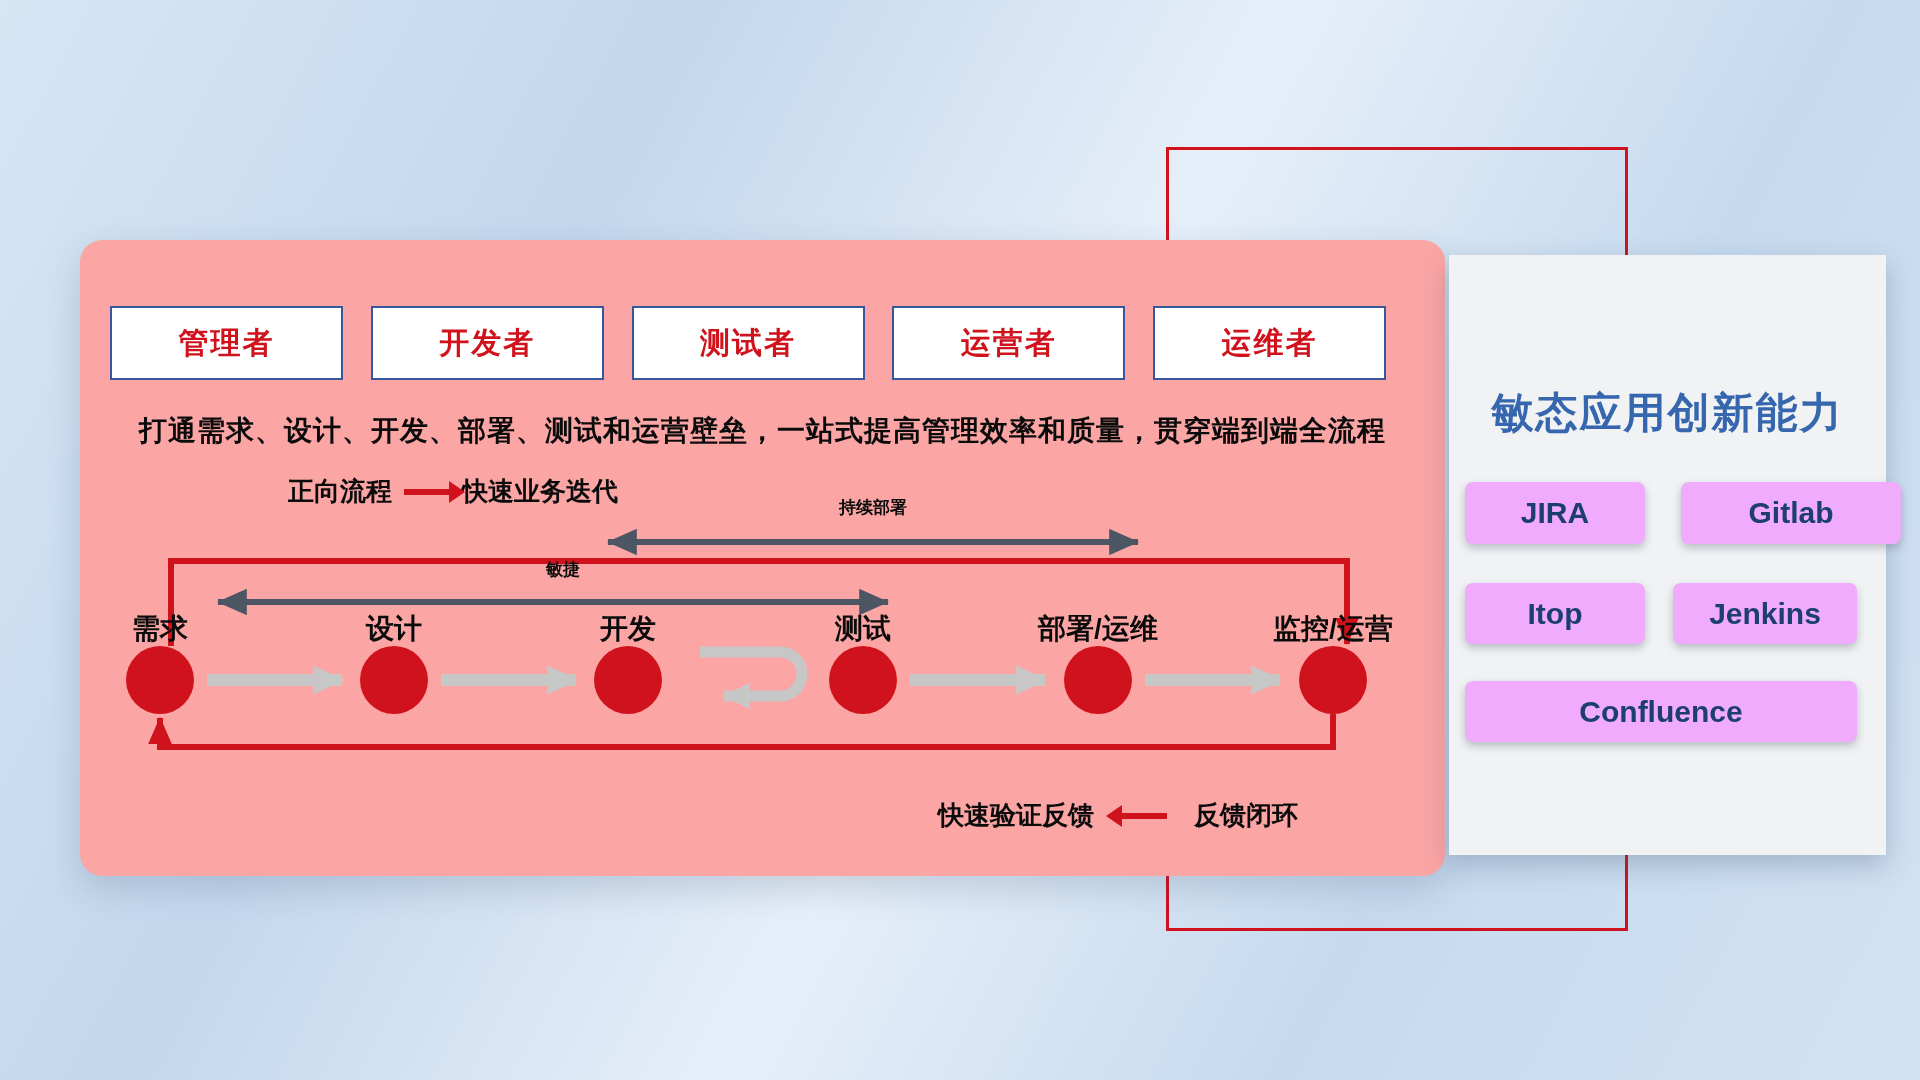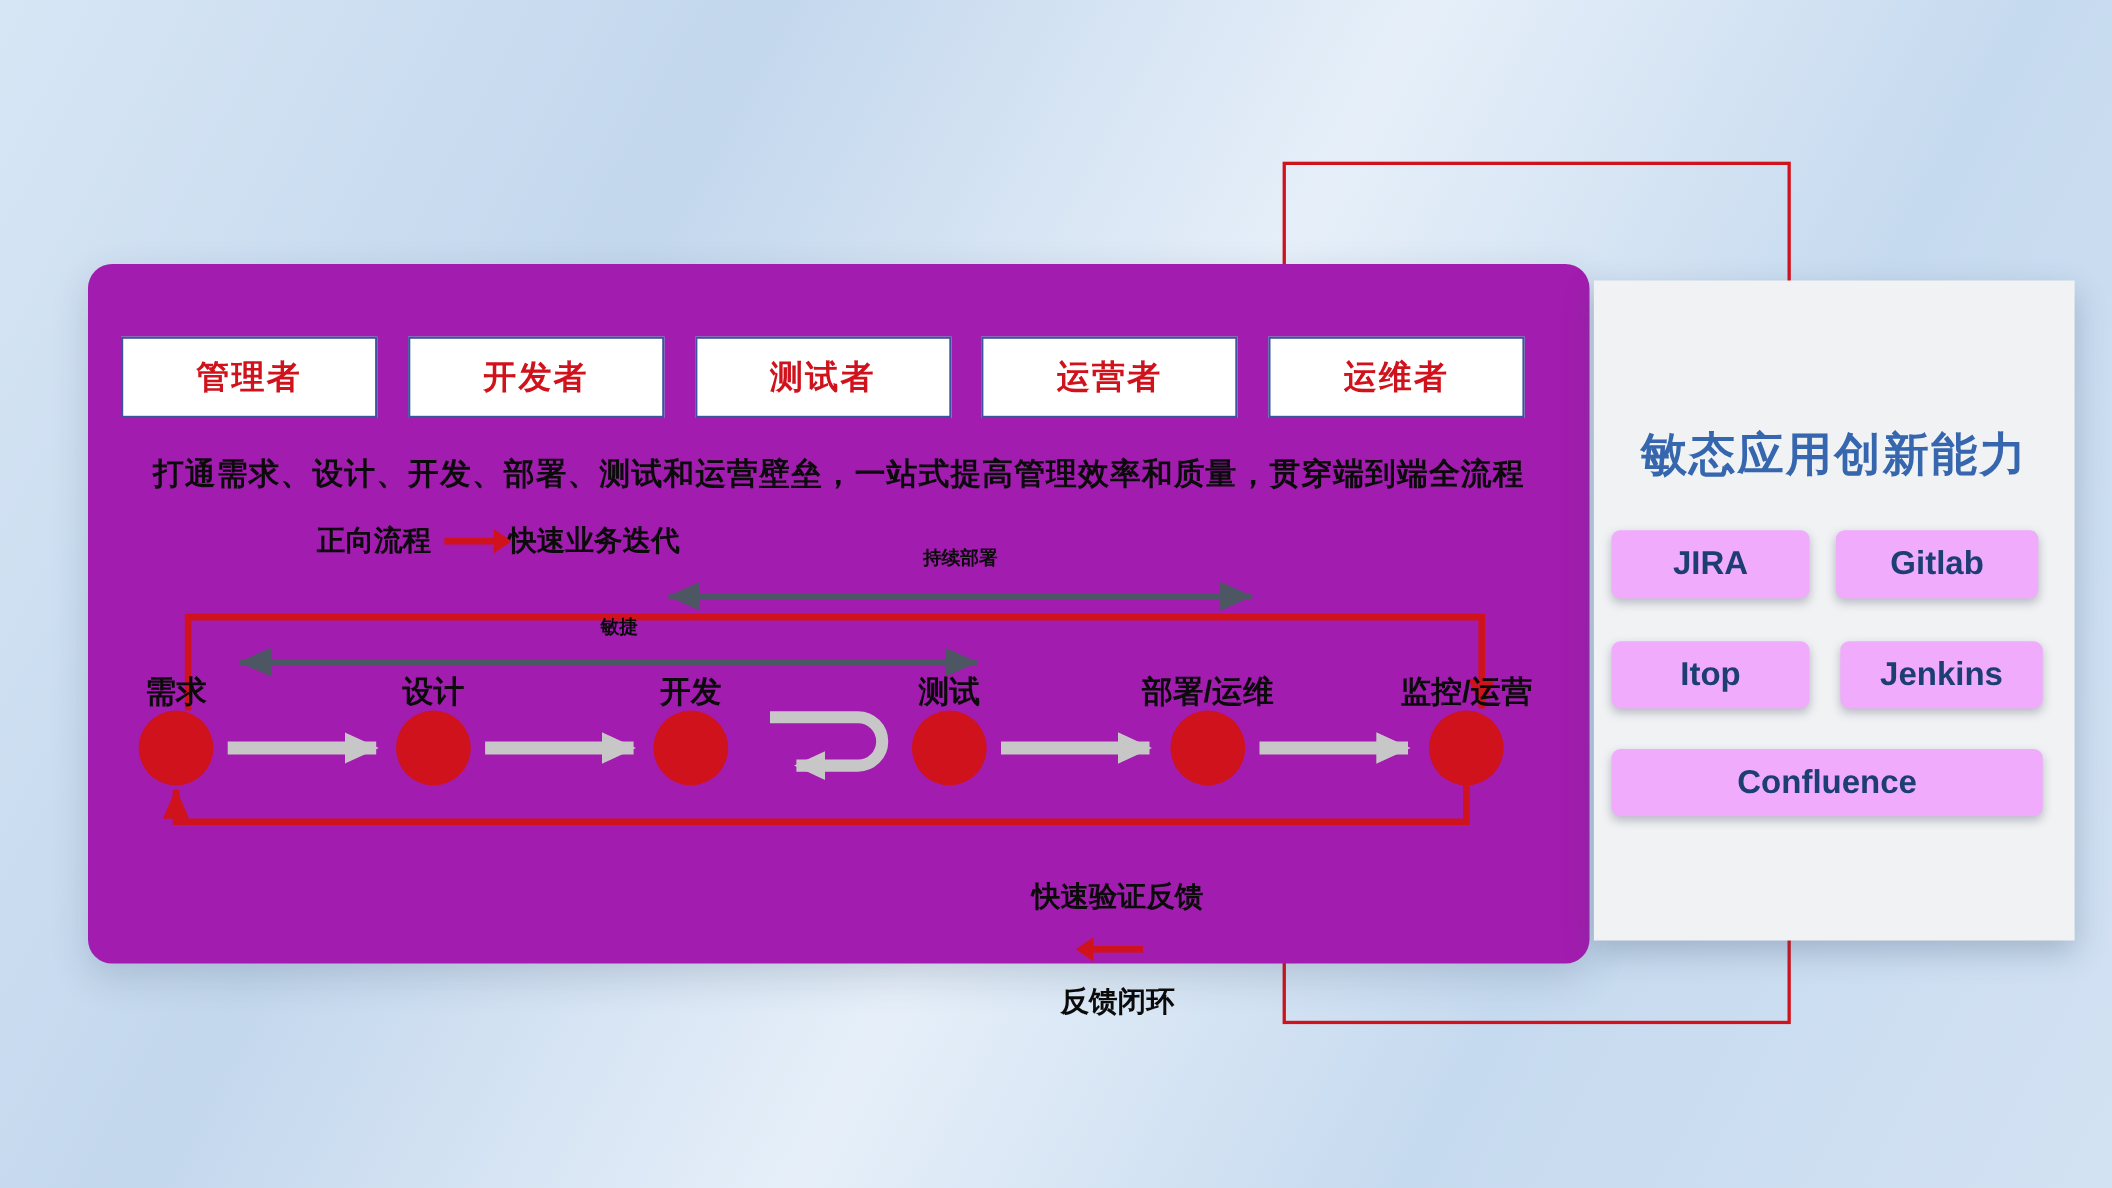--- a/index.html
+++ b/index.html
@@ -12,21 +12,21 @@
 
   
   .red-frame {
     position:absolute; left:1166px; top:147px; width:462px; height:784px;
     border:3px solid #d0121c; z-index:1;
   }
 
   
   .main-card {
     position:absolute; left:80px; top:240px; width:1365px; height:636px;
-    background:#a21caf; border-radius:22px;
+    background:#fca5a5; border-radius:22px;
     box-shadow:0 12px 34px rgba(40,60,90,.18);
     z-index:2;
   }
 
   
   .roles {
     position:absolute; left:30px; right:59px; top:66px;
     display:flex; justify-content:space-between;
   }
   .role-box {
@@ -38,21 +38,21 @@
   .subtitle {
     position:absolute; left:0; right:0; top:172px; text-align:center;
     font-size:28px; font-weight:bold; color:#0b0b0b; letter-spacing:1px;
   }
 
   .legend {
     position:absolute; display:flex; align-items:center;
     font-size:26px; font-weight:bold; color:#0b0b0b;
   }
   #legend-forward { left:208px; top:234px; gap:12px; }
-  #legend-feedback { left:858px; top:558px; gap:27px;flex-direction:column; }
+  #legend-feedback { left:858px; top:558px; gap:27px; }
 
   .arrow-right { width:46px; height:6px; background:#d0121c; position:relative; }
   .arrow-right::after {
     content:""; position:absolute; right:-15px; top:-8px;
     border:11px solid transparent; border-left:16px solid #d0121c; border-right:0;
   }
   .arrow-left { width:46px; height:6px; background:#d0121c; position:relative; }
   .arrow-left::before {
     content:""; position:absolute; left:-15px; top:-8px;
     border:11px solid transparent; border-right:16px solid #d0121c; border-left:0;
@@ -82,21 +82,21 @@
   #panel-title-1 { top:40px; }
   #panel-title-2 { top:130px; }
 
   .tool-box {
     position:absolute; background:#f0abfc; border-radius:8px;
     box-shadow:0 4px 9px rgba(80,90,110,.35);
     display:flex; align-items:center; justify-content:center;
     font-size:30px; font-weight:bold; color:#1c3e72;
   }
   #tool-jira       { left:16px;  top:227px; width:180px; height:62px; }
-  #tool-gitlab     { left:220px; top:227px; width:184px; height:62px; }
+  #tool-gitlab     { left:232px; top:227px; width:220px; height:62px; }
   #tool-itop       { left:16px;  top:328px; width:180px; height:61px; }
   #tool-jenkins    { left:224px; top:328px; width:184px; height:61px;text-align:center; }
   #tool-confluence { left:16px;  top:426px; width:392px; height:61px; }
 </style>
 </head>
 <body>
 
 <div class="red-frame"></div>
 
 <div class="main-card">

